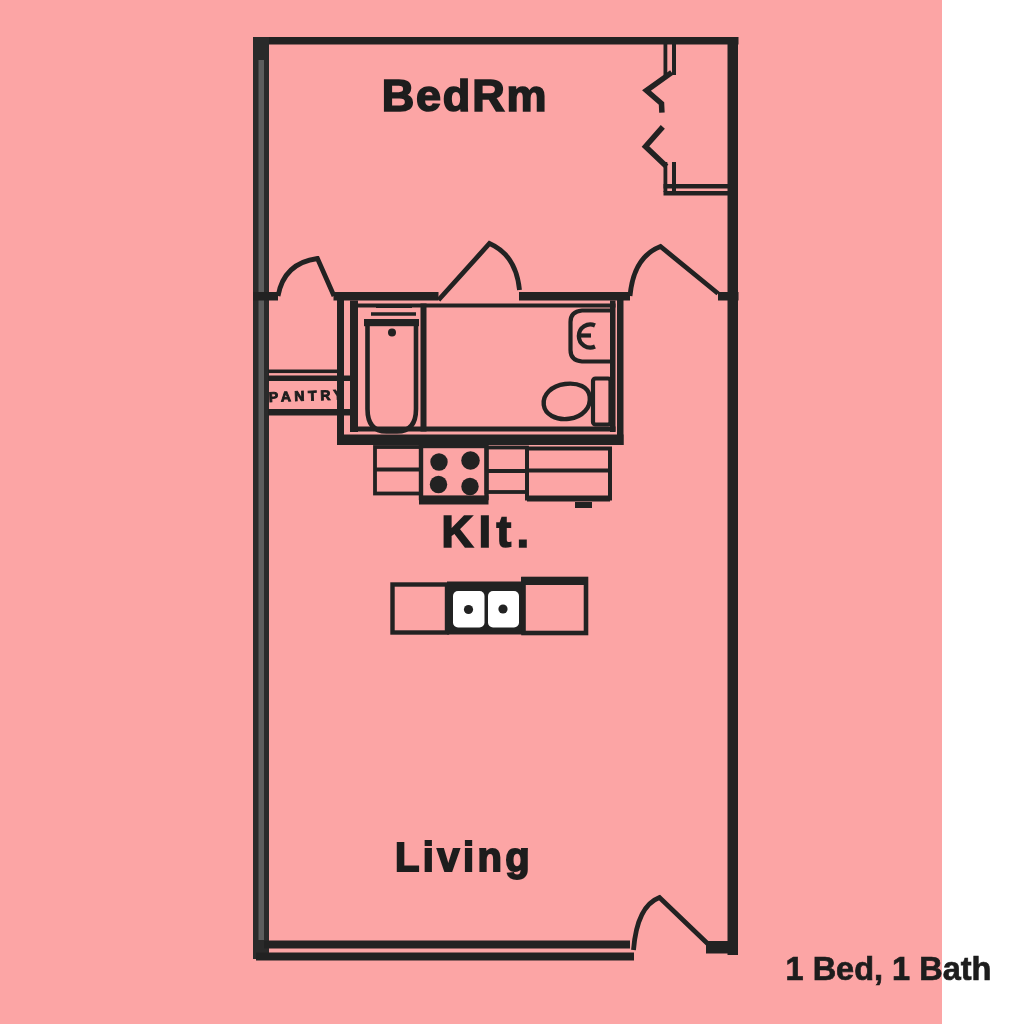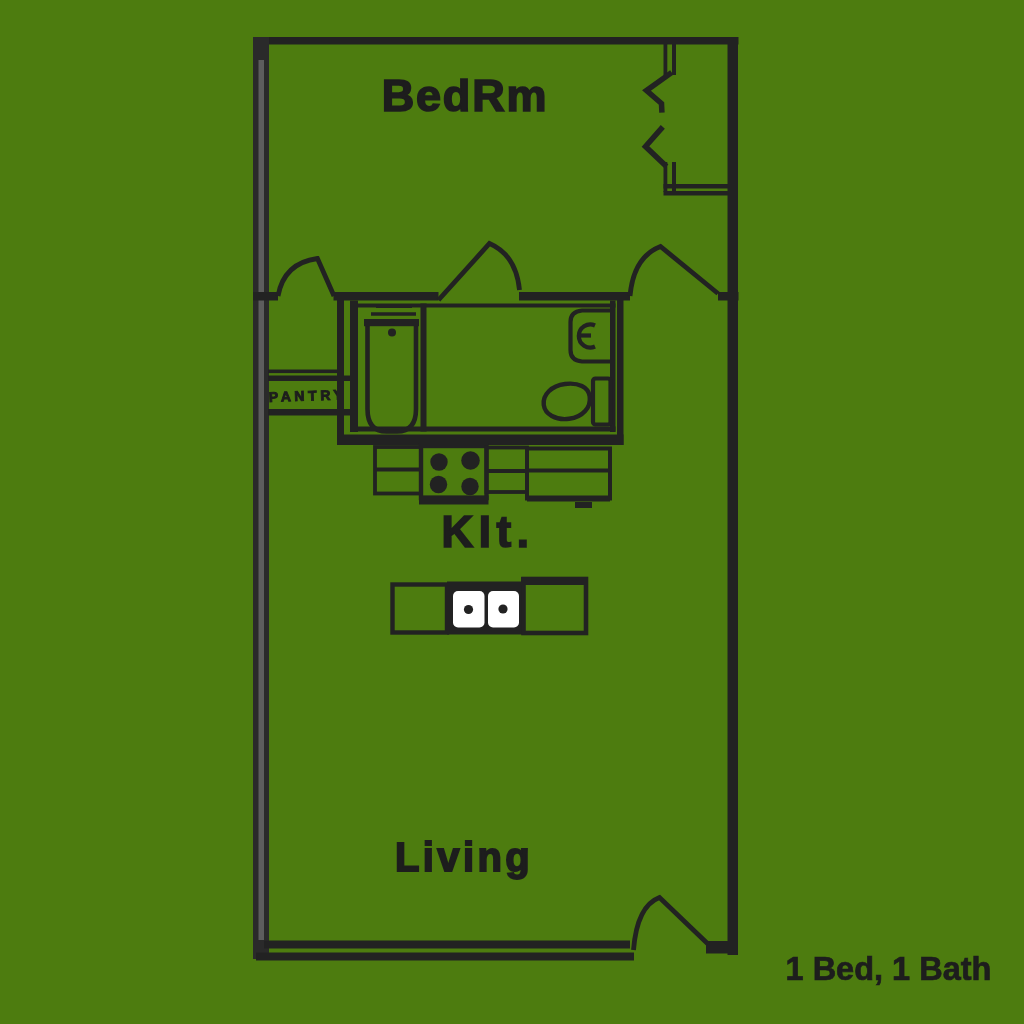--- a/index.html
+++ b/index.html
@@ -1,16 +1,16 @@
 <!DOCTYPE html>
 <html><head>
 <meta charset="utf-8">
 <style>
   html,body{margin:0;padding:0;background:#ffffff;}
-  .wrap{width:1024px;height:1024px;position:relative;background:#4d7c0f;}
+  .wrap{width:942px;height:1024px;position:relative;background:#fca5a5;}
   svg{display:block;filter:blur(0.55px);}
   text{font-family:"Liberation Sans", sans-serif;font-weight:bold;fill:#1d1d1d;}
 </style>
 </head>
 <body>
 <div class="wrap">
 <svg width="1024" height="1024" viewBox="0 0 1024 1024" fill="none" stroke="none">
 
   <rect x="253" y="37" width="485.5" height="7.5" fill="#222"></rect>
 

